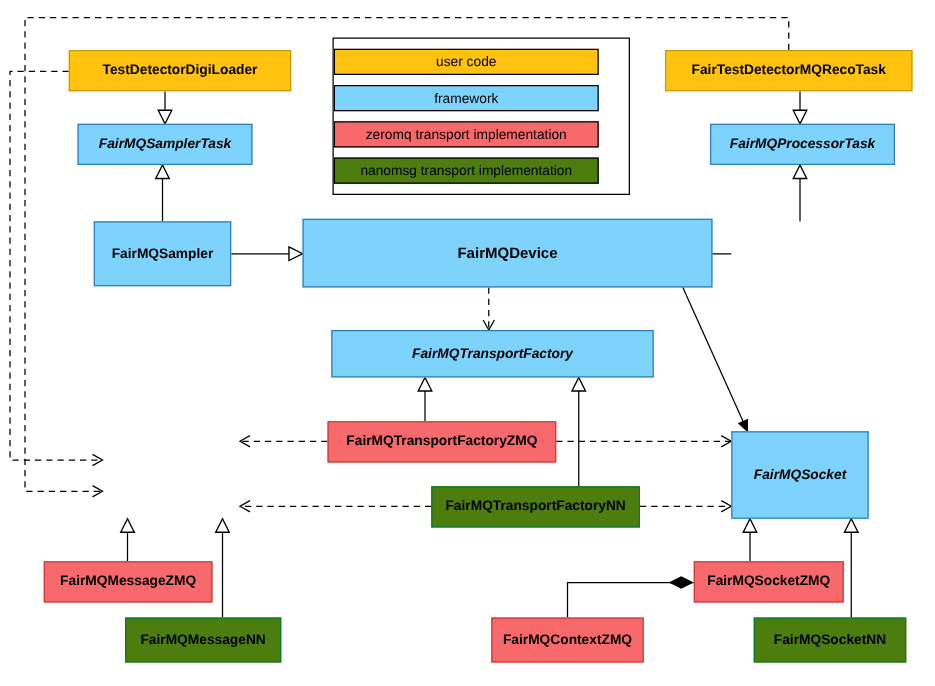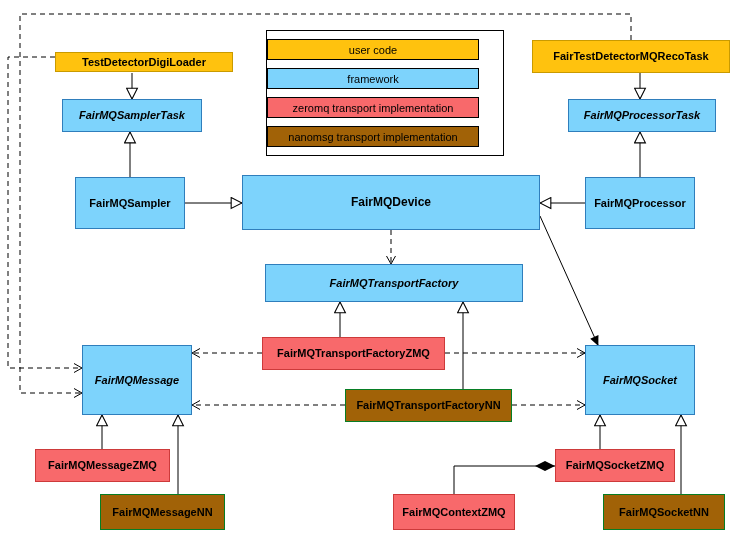--- a/index.html
+++ b/index.html
@@ -10,21 +10,21 @@
   .node {
     position: absolute; display: flex; align-items: center; justify-content: center;
     border: 1px solid #000; font-size: 11px; font-weight: bold; color: #000;
     text-align: center; line-height: 1.1; padding: 2px;
   }
   .node.abstract { font-style: italic; }
   .node.big { font-size: 12px; }
   .user { background: #ffc20e; border-color: #c99a00; }
   .fw   { background: #7dd3fc; border-color: #2f7ebc; }
   .zmq  { background: #f8696b; border-color: #cd3a3a; }
-  .nn   { background: #a16207; border-color: #077d24; }
+  .nn   { background: #4d7c0f; border-color: #077d24; }
   .legend {
     position: absolute; left: 266px; top: 30px; width: 238px; height: 126px;
     border: 1px solid #000; background: #fff;
     display: flex; flex-direction: column; justify-content: space-evenly; align-items: flex-start;
   }
   .legend-item {
     width: 212px; height: 21px; display: flex; align-items: center; justify-content: center;
     font-size: 11px; font-weight: normal; color: #000; border: 1px solid #000;
   }
 </style>
@@ -79,36 +79,34 @@
     </g>
   </svg>
 
   <div class="legend">
     <div class="legend-item user">user code</div>
     <div class="legend-item fw">framework</div>
     <div class="legend-item zmq">zeromq transport implementation</div>
     <div class="legend-item nn">nanomsg transport implementation</div>
   </div>
 
-  <div class="node user" style="left:55px;  top:52px;  width:178px; height:20px;text-align:right;">TestDetectorDigiLoader</div>
+  <div class="node user" style="left:55px;  top:40px;  width:178px; height:33px;text-align:right;">TestDetectorDigiLoader</div>
   <div class="node user" style="left:532px; top:40px;  width:198px; height:33px;">FairTestDetectorMQRecoTask</div>
 
   <div class="node fw abstract" style="left:62px;  top:99px;  width:140px; height:33px;">FairMQSamplerTask</div>
   <div class="node fw" style="left:75px;  top:177px; width:110px; height:52px;">FairMQSampler</div>
 
   <div class="node fw abstract" style="left:568px; top:99px;  width:148px; height:33px;">FairMQProcessorTask</div>
-  <div class="node fw big" style="left:242px; top:175px; width:298px; height:55px;">FairMQDevice</div>
-  <div class="node fw" style="left:585px; top:177px; width:110px; height:52px;">FairMQProcessor</div>
+  <div class="node fw big" style="left:242px; top:175px; width:328px; height:55px;">FairMQDevice</div>
 
   <div class="node fw abstract" style="left:265px; top:264px; width:258px; height:38px;text-align:center;">FairMQTransportFactory</div>
 
   <div class="node zmq" style="left:262px; top:337px; width:183px; height:33px;">FairMQTransportFactoryZMQ</div>
   <div class="node nn" style="left:345px; top:389px; width:167px; height:33px;">FairMQTransportFactoryNN</div>
 
-  <div class="node fw abstract" style="left:82px;  top:345px; width:110px; height:70px;">FairMQMessage</div>
   <div class="node fw abstract" style="left:585px; top:345px; width:110px; height:70px;">FairMQSocket</div>
 
   <div class="node zmq" style="left:35px;  top:449px; width:135px; height:33px;">FairMQMessageZMQ</div>
   <div class="node nn" style="left:100px; top:494px; width:125px; height:36px;">FairMQMessageNN</div>
 
   <div class="node zmq" style="left:555px; top:449px; width:120px; height:33px;">FairMQSocketZMQ</div>
   <div class="node zmq" style="left:393px; top:494px; width:122px; height:36px;">FairMQContextZMQ</div>
   <div class="node nn" style="left:603px; top:494px; width:122px; height:36px;">FairMQSocketNN</div>
 
 </div>

